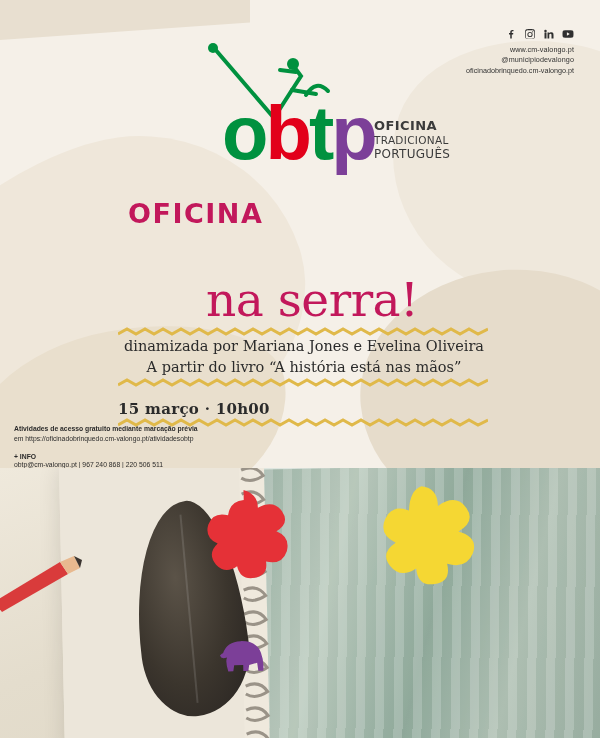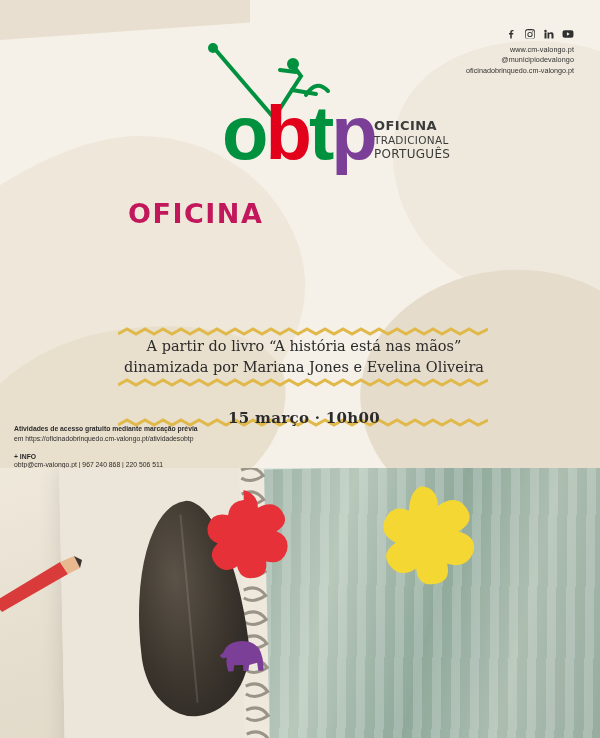--- a/index.html
+++ b/index.html
@@ -150,22 +150,22 @@
 
   .credits {
     position: absolute; left: 118px; top: 336px; width: 372px;
     text-align: center;
     font-family: "DejaVu Serif", serif;
     color: #2b2b2b;
     font-size: 14.5px;
     line-height: 1.45;
   }
   .datetime {
-    position: absolute; left: 118px; top: 409px; width: 372px;
-    text-align: center;
+    position: absolute; left: 118px; top: 400px; width: 372px;
+    text-align: left;
     font-family: "DejaVu Serif", serif;
     color: #2b2b2b;
     font-size: 15px;
     font-weight: bold;
     letter-spacing: .3px;
   }
 
   
   .info {
     position: absolute; left: 14px; top: 424px;
@@ -290,34 +290,35 @@
       <span class="l-o">o</span><span class="l-b">b</span><span class="l-t">t</span><span class="l-p">p</span>
     </div>
     <div class="logo-sub">
       <div class="s1">OFICINA</div>
       <div class="s3">TRADICIONAL</div>
       <div class="s4">PORTUGUÊS</div>
     </div>
   </div>
 
   <div class="kicker">OFICINA</div>
+  <div class="title2">na serra!</div>
 
   <svg class="zig z1" viewBox="0 0 370 9" preserveAspectRatio="none">
     <path d="M0 7 L9 2 L18 7 L27 2 L36 7 L45 2 L54 7 L63 2 L72 7 L81 2 L90 7 L99 2 L108 7 L117 2 L126 7 L135 2 L144 7 L153 2 L162 7 L171 2 L180 7 L189 2 L198 7 L207 2 L216 7 L225 2 L234 7 L243 2 L252 7 L261 2 L270 7 L279 2 L288 7 L297 2 L306 7 L315 2 L324 7 L333 2 L342 7 L351 2 L360 7 L370 2" stroke="#e0b94a" stroke-width="3" fill="none"></path>
   </svg>
   <svg class="zig z2" viewBox="0 0 370 9" preserveAspectRatio="none">
     <path d="M0 7 L9 2 L18 7 L27 2 L36 7 L45 2 L54 7 L63 2 L72 7 L81 2 L90 7 L99 2 L108 7 L117 2 L126 7 L135 2 L144 7 L153 2 L162 7 L171 2 L180 7 L189 2 L198 7 L207 2 L216 7 L225 2 L234 7 L243 2 L252 7 L261 2 L270 7 L279 2 L288 7 L297 2 L306 7 L315 2 L324 7 L333 2 L342 7 L351 2 L360 7 L370 2" stroke="#e0b94a" stroke-width="3" fill="none"></path>
   </svg>
   <svg class="zig z3" viewBox="0 0 370 9" preserveAspectRatio="none">
     <path d="M0 7 L9 2 L18 7 L27 2 L36 7 L45 2 L54 7 L63 2 L72 7 L81 2 L90 7 L99 2 L108 7 L117 2 L126 7 L135 2 L144 7 L153 2 L162 7 L171 2 L180 7 L189 2 L198 7 L207 2 L216 7 L225 2 L234 7 L243 2 L252 7 L261 2 L270 7 L279 2 L288 7 L297 2 L306 7 L315 2 L324 7 L333 2 L342 7 L351 2 L360 7 L370 2" stroke="#e0b94a" stroke-width="3" fill="none"></path>
   </svg>
 
   <div class="credits">
+    <div>dinamizada por Mariana Jones e Evelina Oliveira</div>
     <div>A partir do livro “A história está nas mãos”</div>
-    <div>dinamizada por Mariana Jones e Evelina Oliveira</div>
   </div>
 
   <div class="datetime">15 março · 10h00</div>
 
   <div class="info">
     <div class="l1">Atividades de acesso gratuito mediante marcação prévia</div>
     <div class="l2">em https://oficinadobrinquedo.cm-valongo.pt/atividadesobtp</div>
     <div class="l3">+ INFO</div>
     <div class="l4">obtp@cm-valongo.pt | 967 240 868 | 220 506 511</div>
   </div>

